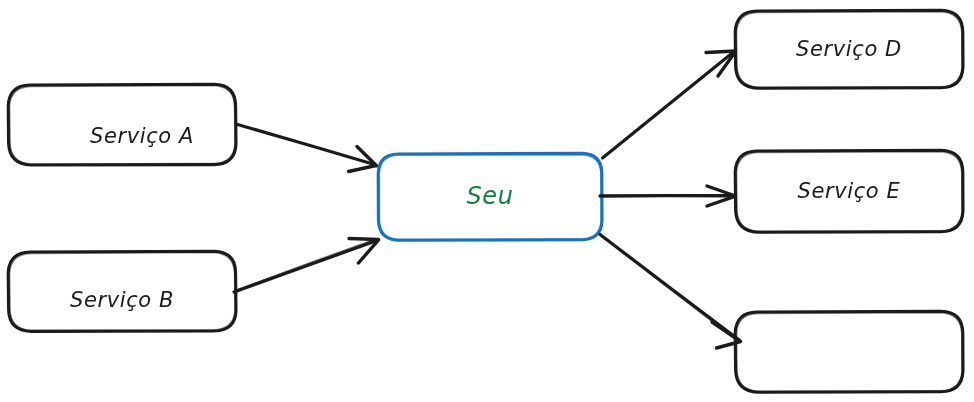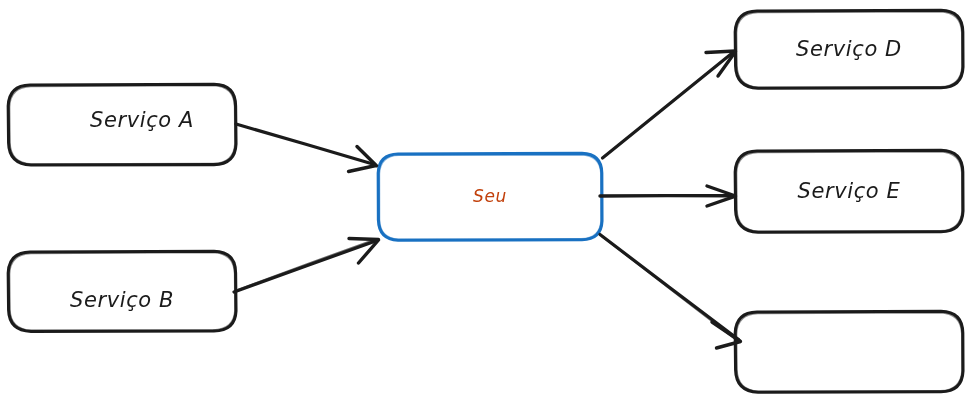--- a/index.html
+++ b/index.html
@@ -36,22 +36,22 @@
     font-family: "DejaVu Sans", sans-serif;
     font-style: italic;
     font-weight: 400;
     letter-spacing: 0.6px;
   }
   .node-label.plain {
     color: #1b1b1b;
     font-size: 21px;
   }
   .node-label.accent {
-    color: #c2410c;
-    font-size: 17px;
+    color: #15803d;
+    font-size: 24px;
     border-radius: 20px;
   }
 </style>
 </head>
 <body>
 
 <div id="canvas">
 
   <svg id="diagram-svg" viewBox="0 0 974 402" xmlns="http://www.w3.org/2000/svg">
 
@@ -107,21 +107,21 @@
     </g>
 
     <g>
       <path d="M 600 234.5 L 669 287 L 738.5 339.5" fill="none" stroke="#1b1b1b" stroke-width="3.2" stroke-linecap="round" stroke-linejoin="round"></path>
       <path d="M 602 236.5 L 670 289 L 737 340.5" fill="none" stroke="#1b1b1b" stroke-width="1.6" stroke-linecap="round" stroke-linejoin="round" opacity="0.6"></path>
       <path d="M 712 322 L 740 341 M 716.5 348 L 740.5 341.5" fill="none" stroke="#1b1b1b" stroke-width="3.4" stroke-linecap="round" stroke-linejoin="round"></path>
     </g>
 
   </svg>
 
-  <div class="node-label plain" style="left:8px; top:80px; width:268px; height:81px;">Serviço A</div>
+  <div class="node-label plain" style="left:8px; top:96px; width:268px; height:81px;">Serviço A</div>
 
   <div class="node-label plain" style="left:8px; top:251px; width:228px; height:99px;">Serviço B</div>
 
   <div class="node-label accent" style="left:378px; top:153px; width:224px; height:87px; flex-direction:column;">
     <span>Seu</span>
   </div>
 
   <div class="node-label plain" style="left:735px; top:10px; width:228px; height:78px;">Serviço D</div>
 
   <div class="node-label plain" style="left:735px; top:150px; width:228px; height:82px;">Serviço E</div>

